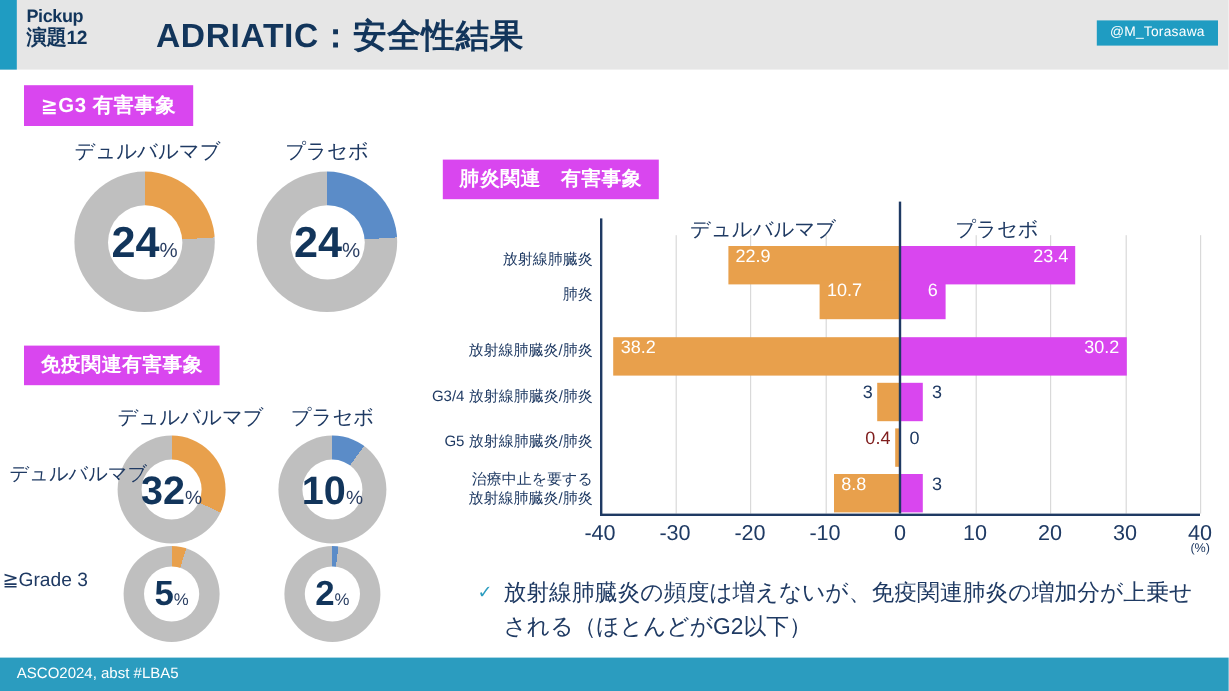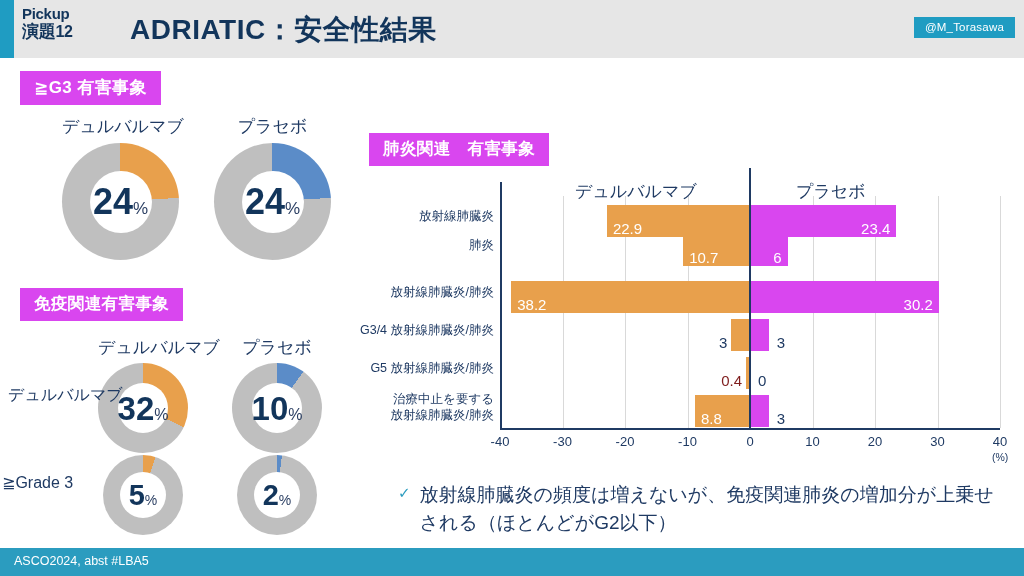--- a/index.html
+++ b/index.html
@@ -142,21 +142,21 @@
   }
   .bar-row {
     position: absolute;
     left: 0; width: 500px;
     height: 38px;
   }
   .bar {
     position: absolute;
     height: 32px; top: 7px;
     display: flex;
-    align-items: flex-end;
+    align-items: flex-start;
   }
   .bar.left  { background: #e8a04c; justify-content: flex-start; }
   .bar.right { background: #d946ef; justify-content: flex-end; }
   .bar-label {
     font-size: 15px;
     color: #ffffff;
     padding: 0 6px;
     white-space: nowrap;
   }
   .bar.zero-label {
@@ -174,21 +174,21 @@
   }
   .arm-header {
     position: absolute;
     color: #1f3a63;
     font-size: 17px;
     white-space: nowrap;
   }
   .tick-label {
     position: absolute;
     color: #1f3a63;
-    font-size: 13px;
+    font-size: 18px;
     transform: translateX(-50%);
     white-space: nowrap;
   }
   #unit-label {
     position: absolute;
     color: #1f3a63;
     font-size: 10.5px;
   }
 
   

